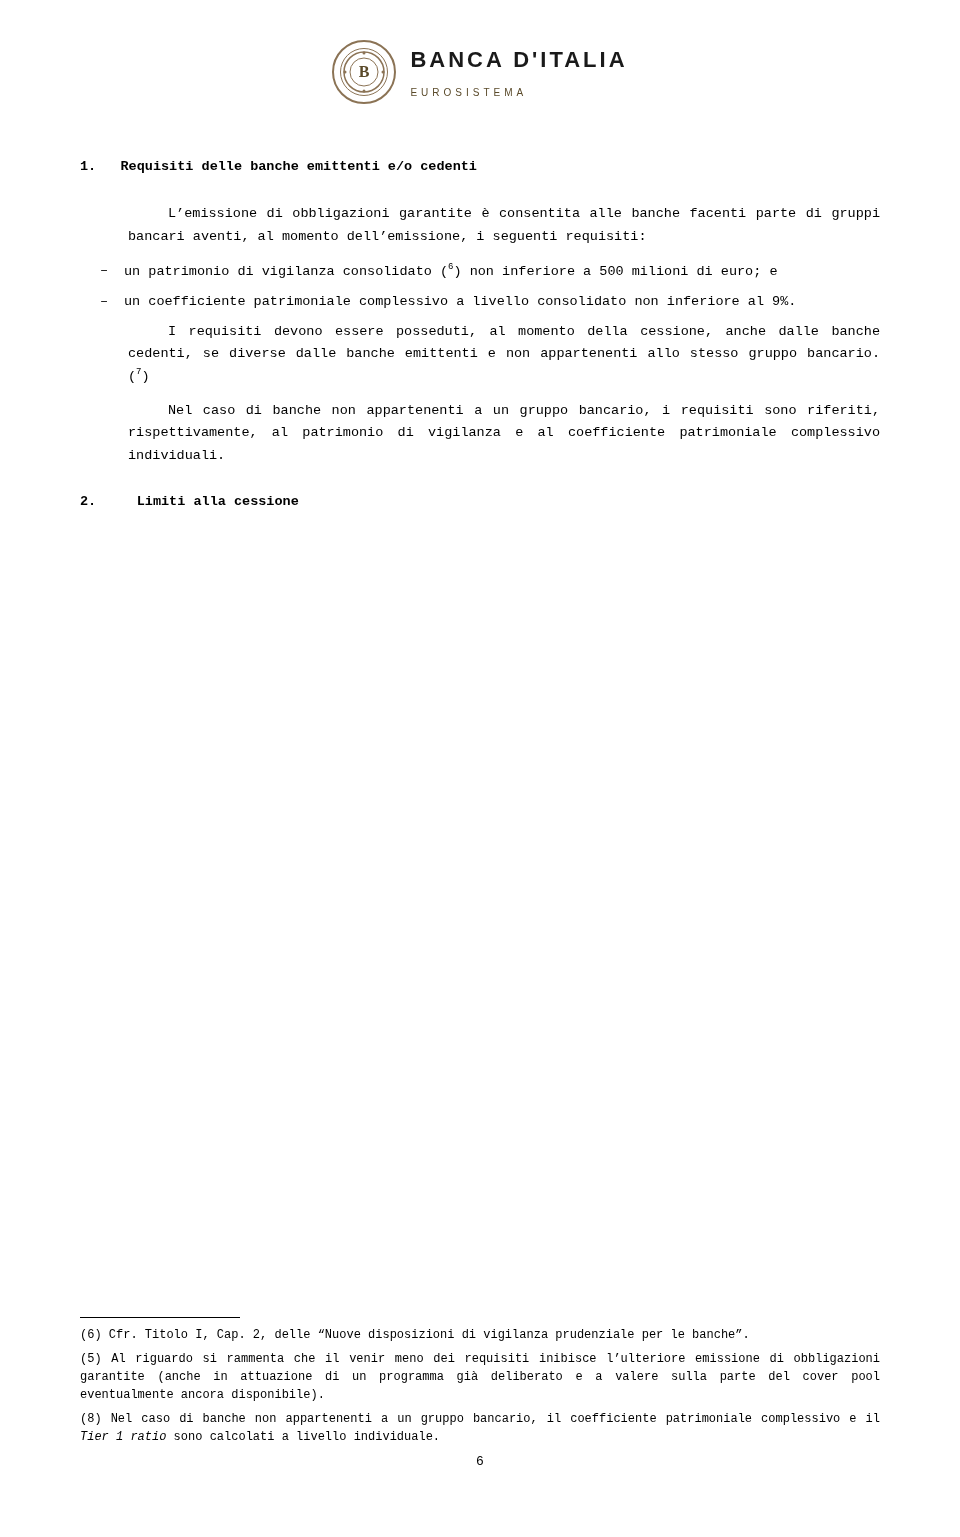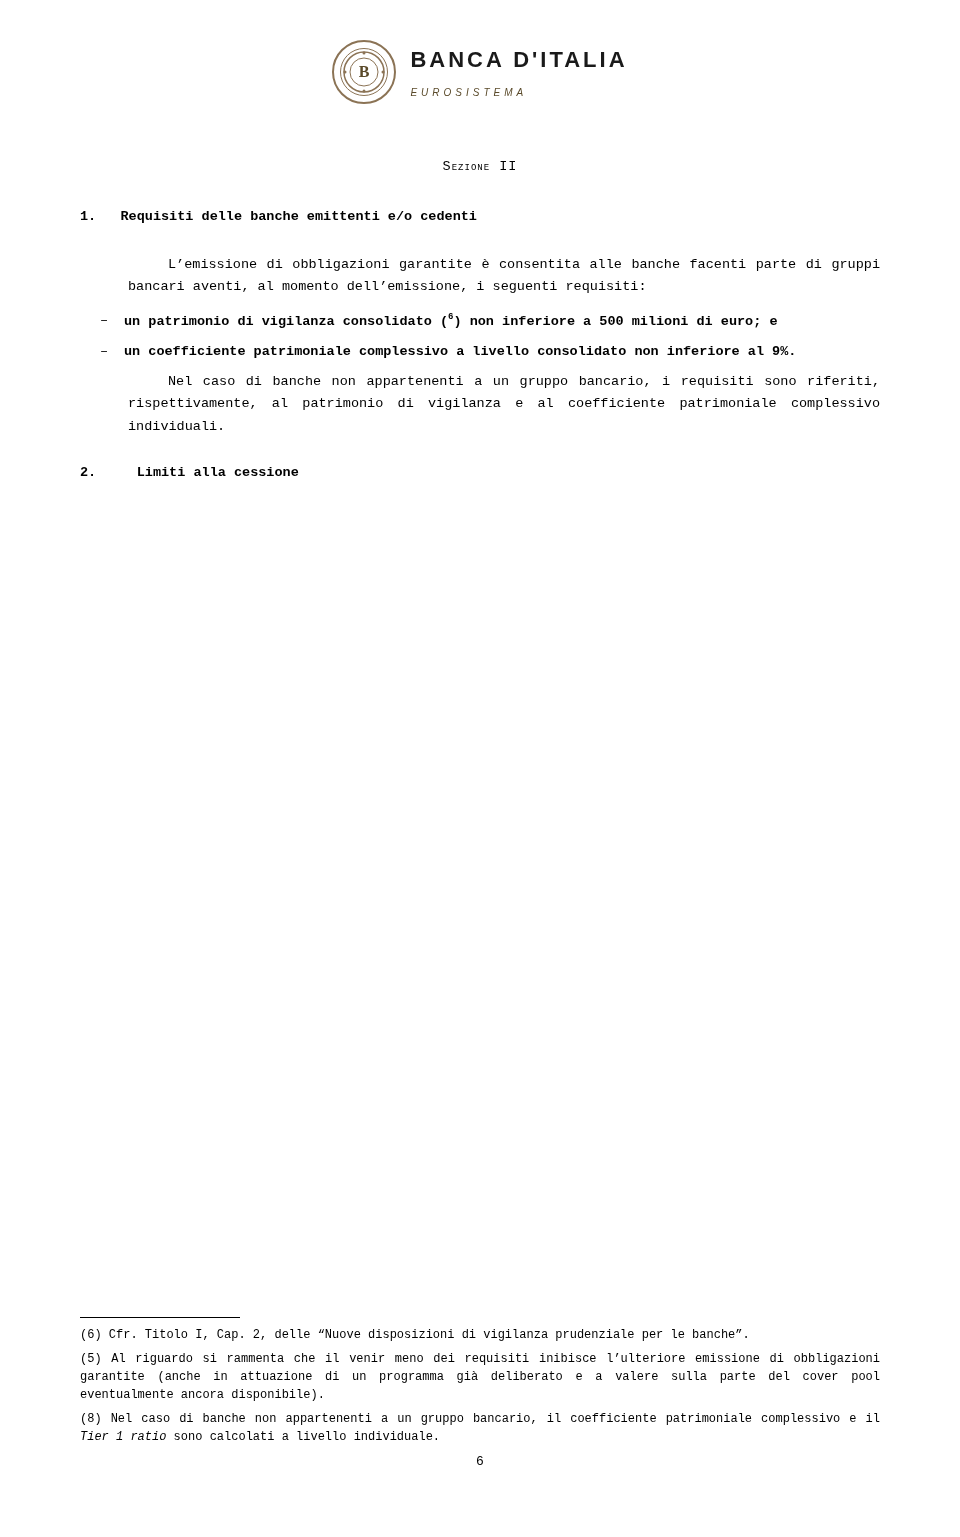--- a/index.html
+++ b/index.html
@@ -73,21 +73,20 @@
       color: #1a1a1a;
       text-transform: uppercase;
     }
     .logo-subtitle {
       font-family: 'Arial', sans-serif;
       font-size: 10px;
       letter-spacing: 4px;
       color: #5a4a2a;
       text-transform: uppercase;
       margin-top: 14px;
-      font-style: italic;
     }
     .section-title {
       text-align: center;
       font-size: 13.5px;
       font-variant: small-caps;
       letter-spacing: 1px;
       margin-bottom: 28px;
       margin-top: 10px;
     }
     .main-content {
@@ -117,21 +116,20 @@
       margin-bottom: 8px;
       padding-left: 20px;
     }
     .bullet-dash {
       flex-shrink: 0;
       width: 16px;
     }
     .bullet-text {
       flex: 1;
       text-align: justify;
-      font-weight: bold;
     }
     .section-2-title {
       margin-top: 24px;
       margin-bottom: 23px;
     }
     .section-2-title .num {
       font-weight: bold;
     }
     .section-2-title .label {
       font-weight: bold;
@@ -193,21 +191,20 @@
       </div>
       <div class="logo-text-block">
         <span class="logo-title">BANCA D'ITALIA</span>
         <span class="logo-subtitle">EUROSISTEMA</span>
       </div>
     </div>
   </div>
 
   <div class="main-content">
 
-    <div class="section-title">Sezione II</div>
 
     <p class="article-title">
       <span class="num">1.</span>
       &nbsp;
       <span>Requisiti delle banche emittenti e/o cedenti</span>
     </p>
 
     <p class="indent">L’emissione di obbligazioni garantite è consentita alle banche facenti parte di gruppi bancari aventi, al momento dell’emissione, i seguenti requisiti:</p>
 
     <div class="bullet-line">
@@ -217,20 +214,23 @@
       </span>
     </div>
 
     <div class="bullet-line">
       <span class="bullet-dash">–</span>
       <span class="bullet-text">
         un coefficiente patrimoniale complessivo a livello consolidato non inferiore al 9%.
       </span>
     </div>
 
+    <p class="indent">
+      I requisiti devono essere posseduti, al momento della cessione, anche dalle banche cedenti, se diverse dalle banche emittenti e non appartenenti allo stesso gruppo bancario. (<sup>7</sup>)
+    </p>
 
     <p class="indent">
       Nel caso di banche non appartenenti a un gruppo bancario, i requisiti sono riferiti, rispettivamente, al patrimonio di vigilanza e al coefficiente patrimoniale complessivo individuali.
     </p>
 
     <p class="section-2-title">
       <span class="num">2.</span>
       &nbsp;&nbsp;&nbsp;
       <span class="label">Limiti alla cessione</span>
     </p>

